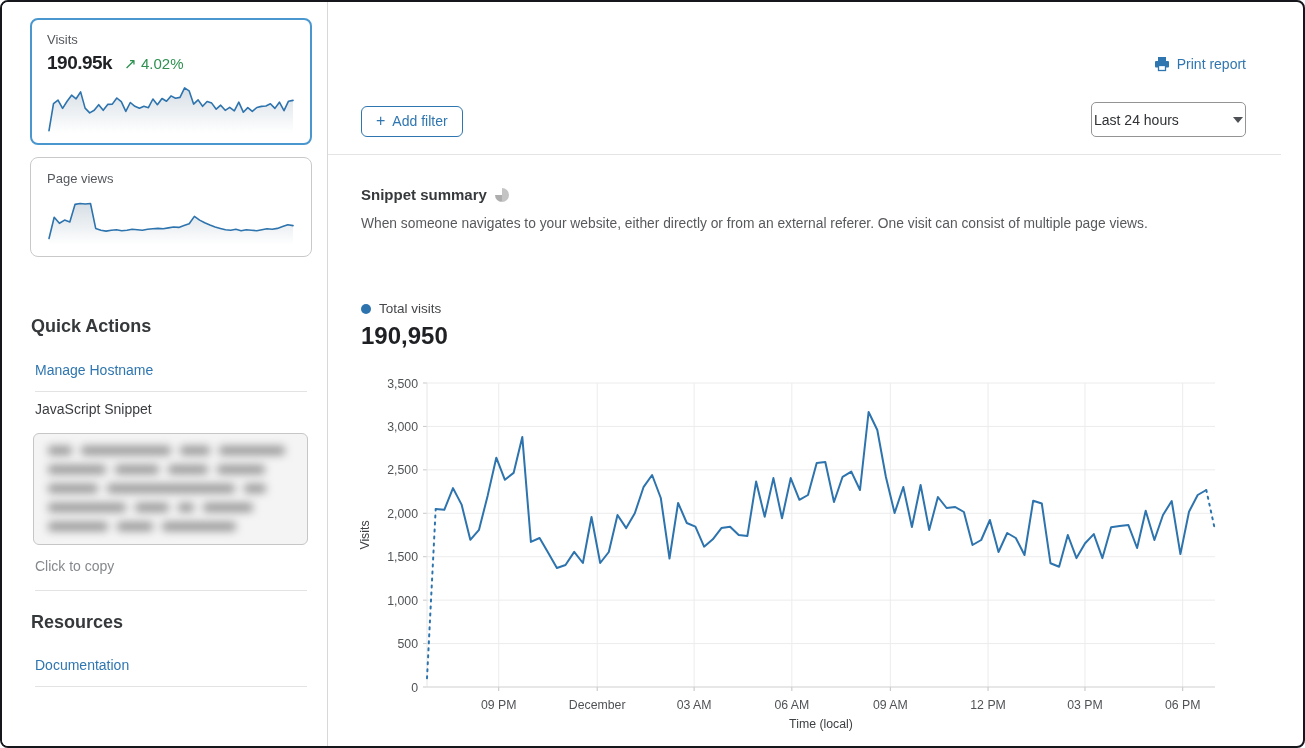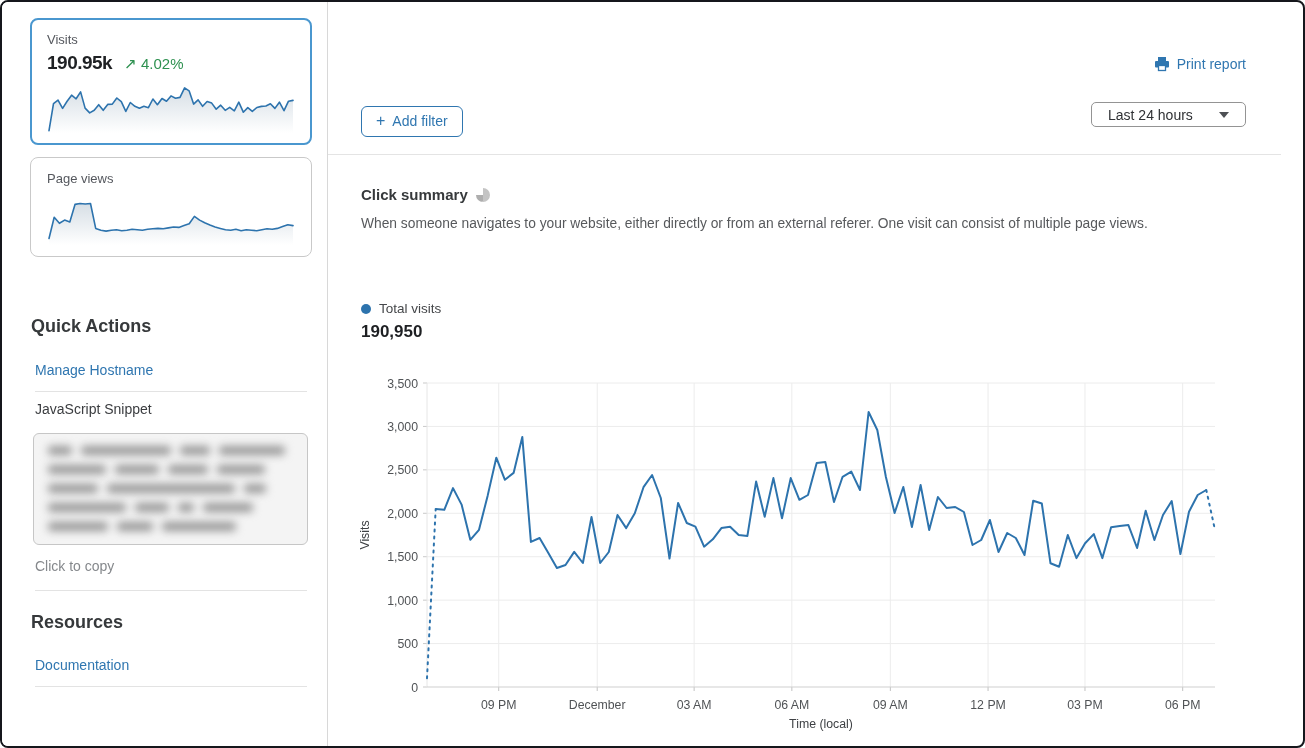--- a/index.html
+++ b/index.html
@@ -27,37 +27,37 @@
   .red-seg { height:9px; background:#969696; border-radius:4px; }
   .copy-hint { position:absolute; left:33px; font-size:14px; color:#85888c; }
 
   
   .main { position:absolute; top:0; left:326px; width:975px; height:744px; }
   .page-title { position:absolute; left:33px; top:51px; font-size:19px; font-weight:700; color:#36393b; display:flex; align-items:center; }
   .blur-domain { display:inline-block; width:192px; height:17px; margin-left:10px; background:#8f8f8f; opacity:.75; border-radius:3px; filter:blur(6px); }
   .print-btn { position:absolute; right:57px; top:54px; display:flex; align-items:center; gap:7px; font-size:14px; color:#2f76b0; cursor:pointer; }
   .add-filter { position:absolute; left:33px; top:104px; display:inline-flex; align-items:center; gap:7px; border:1px solid #2f76b0; color:#2f76b0; border-radius:6px; font-size:14px; font-weight:500; padding:6px 14px 7px; background:#fff; cursor:pointer; }
   .plus { font-size:16px; font-weight:400; line-height:1; }
-  .range-select { position:absolute; right:57px; top:100px; width:155px; height:25px; border:1px solid #949494; border-radius:5px; background:#fff; display:flex; align-items:center; justify-content:space-between; padding:0 16px; font-size:14px; color:#2f3134; cursor:pointer; }
+  .range-select { position:absolute; right:57px; top:100px; width:155px; height:35px; border:1px solid #949494; border-radius:5px; background:#fff; display:flex; align-items:center; justify-content:space-between; padding:0 2px; font-size:14px; color:#2f3134; cursor:pointer; }
   .caret { width:0; height:0; border-left:5px solid transparent; border-right:5px solid transparent; border-top:6px solid #4d5054; }
   .header-rule { position:absolute; left:0; right:22px; top:152px; height:1px; background:#e4e4e4; }
 
   .summary-title { position:absolute; left:33px; top:184px; font-size:15px; font-weight:700; color:#36393b; display:flex; align-items:center; gap:8px; }
   .help-icon { width:14px; height:14px; border-radius:50%;
     background: conic-gradient(from 0deg, #c4c4c4 0deg 185deg, #aeaeae 185deg 268deg, #ffffff 268deg 360deg); }
   .summary-desc { position:absolute; left:33px; top:214px; right:40px; font-size:13.8px; color:#57595c; }
 
   .tabs { position:absolute; left:33px; top:250px; display:flex; gap:26px; font-size:14px; color:#55585c; }
   .tab { padding-bottom:6px; cursor:pointer; }
   .tab.active { color:#2f3235; border-bottom:3px solid #3d83c4; }
   .tab.more { letter-spacing:1px; font-weight:700; color:#55585c; }
 
   .legend { position:absolute; left:33px; top:299px; display:flex; align-items:center; gap:8px; font-size:13.5px; color:#45474a; }
   .legend-dot { width:10px; height:10px; border-radius:50%; background:#2d73ad; }
-  .total-value { position:absolute; left:33px; top:320px; font-size:17px; font-weight:700; color:#1e2023; }
+  .total-value { position:absolute; left:33px; top:320px; font-size:24px; font-weight:700; color:#1e2023; }
 
   .chart-wrap { position:absolute; left:0; top:370px; }
   svg text { font-family:"Liberation Sans","DejaVu Sans",sans-serif; }
 </style>
 </head>
 <body>
 
 <div class="frame">
 
   <aside class="sidebar">
@@ -156,21 +156,21 @@
     </button>
 
     <div class="range-select">
       <span>Last 24 hours</span>
       <span class="caret"></span>
     </div>
 
     <div class="header-rule"></div>
 
     <div class="summary-title">
-      <span>Click summary</span>
+      <span>Snippet summary</span>
       <span class="help-icon"></span>
     </div>
     <div class="summary-desc">When someone navigates to your website, either directly or from an external referer. One visit can consist of multiple page views.</div>
 
 
     <div class="legend">
       <span class="legend-dot"></span>
       <span>Total visits</span>
     </div>
     <div class="total-value">190,950</div>

